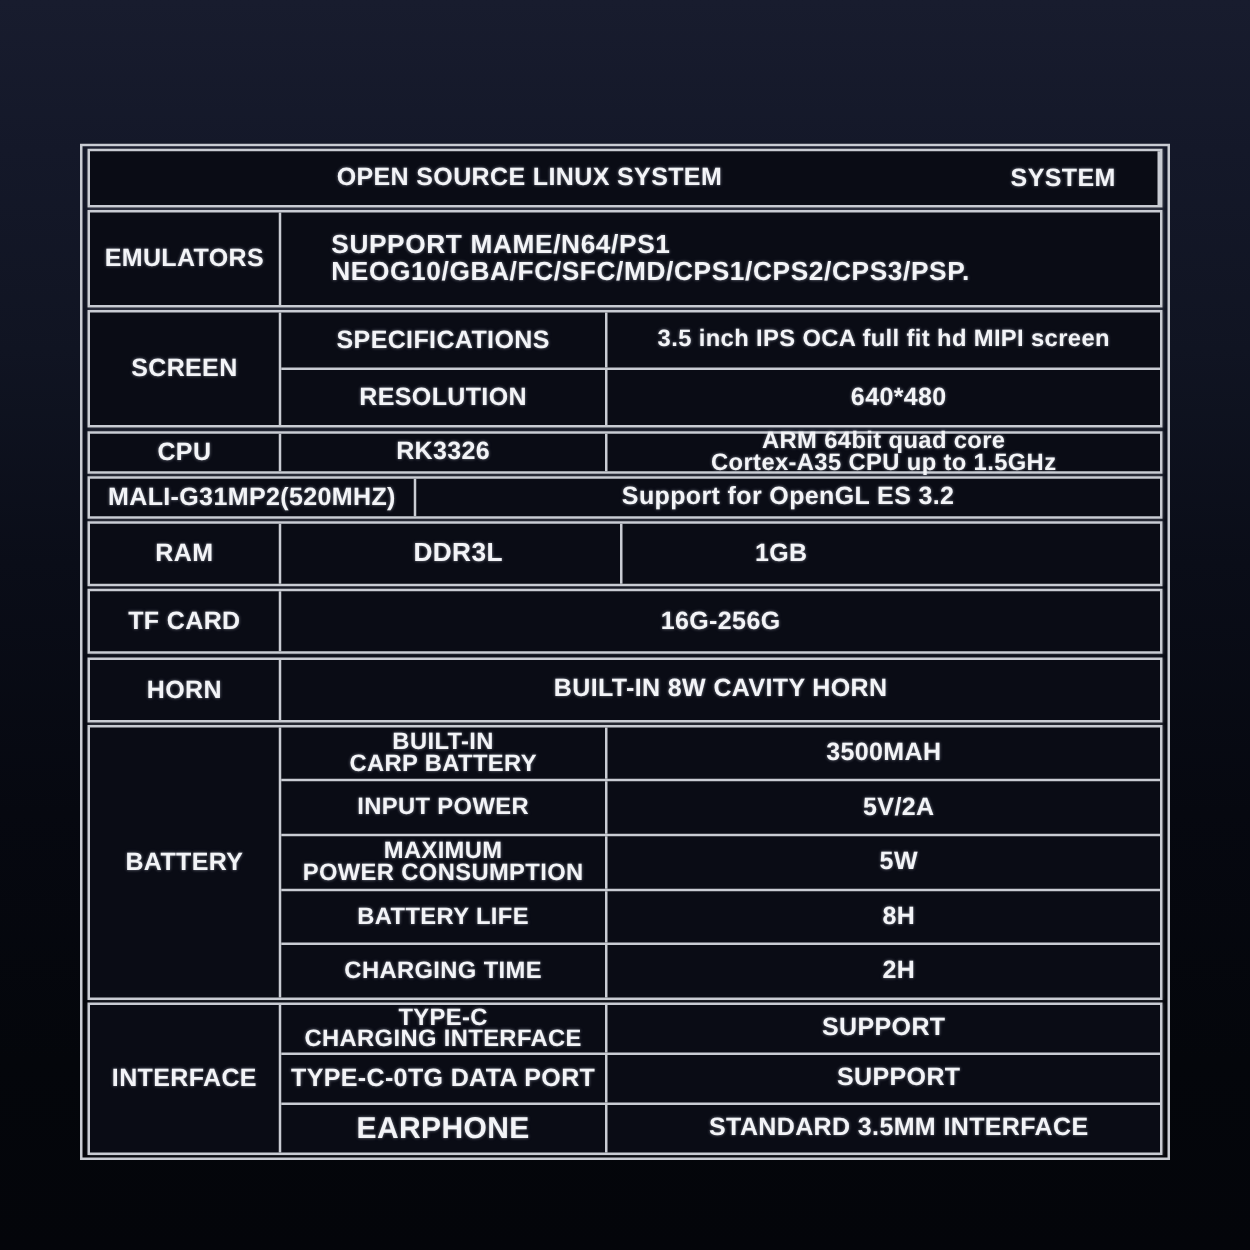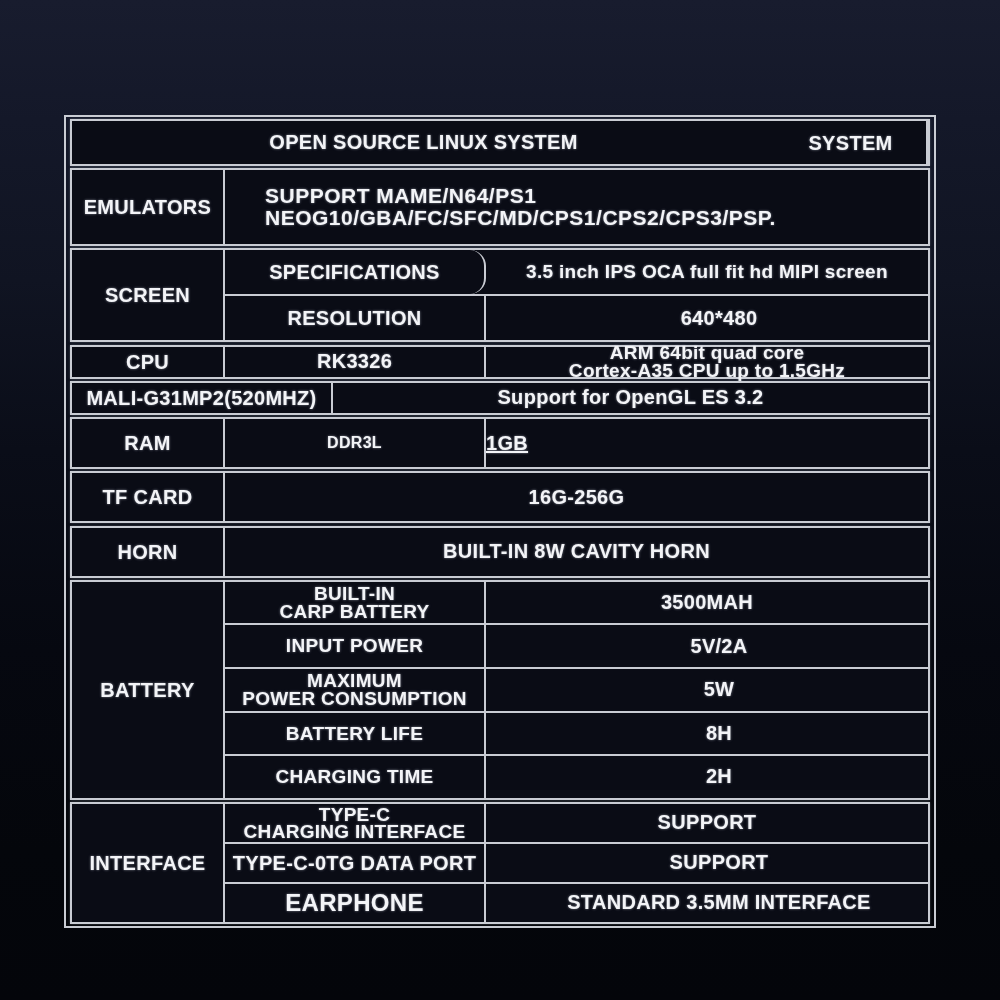--- a/index.html
+++ b/index.html
@@ -31,21 +31,21 @@
     display:flex;flex-direction:column;align-items:center;justify-content:center;
     box-sizing:border-box;text-align:center;
     text-shadow:0 0 2.5px rgba(225,231,245,0.55);
     letter-spacing:0.3px;line-height:1;
   }
   .lbl{flex:0 0 153px;border-right:2px solid var(--border);font-size:20px;}
   .sname{flex:0 0 261px;border-right:2px solid var(--border);font-size:19px;line-height:0.92;}
   .val{flex:1 1 auto;font-size:19px;line-height:0.95;}
   .val.big{font-size:20px;}
   .val.left{align-items:flex-start;text-align:left;padding-left:40px;font-size:21px;letter-spacing:0.5px;line-height:1.05;}
-  .val.offset{align-items:flex-start;text-align:center;font-size:20px;text-decoration:underline;}
+  .val.offset{align-items:flex-start;text-align:center;padding-left:106px;font-size:20px;}
   .subs{flex:1 1 auto;display:flex;flex-direction:column;}
   .sub{flex:1 1 0;display:flex;min-height:0;}
   .sub + .sub{border-top:2px solid var(--border);gap:24px;}
 </style>
 </head>
 <body>
 
 <div class="spec-table">
 
   <section class="row h47">
@@ -58,21 +58,21 @@
     <div class="cell val left">
       <div>SUPPORT MAME/N64/PS1</div>
       <div>NEOG10/GBA/FC/SFC/MD/CPS1/CPS2/CPS3/PSP.</div>
     </div>
   </section>
 
   <section class="row h94">
     <div class="cell lbl">SCREEN</div>
     <div class="subs">
       <div class="sub">
-        <div class="cell sname" style="font-size:20px;border-radius:16px;">SPECIFICATIONS</div>
+        <div class="cell sname" style="font-size:20px;">SPECIFICATIONS</div>
         <div class="cell val">3.5 inch IPS OCA full fit hd MIPI screen</div>
       </div>
       <div class="sub">
         <div class="cell sname" style="font-size:20px;">RESOLUTION</div>
         <div class="cell val big">640*480</div>
       </div>
     </div>
   </section>
 
   <section class="row h42">
@@ -84,21 +84,21 @@
     </div>
   </section>
 
   <section class="row h42">
     <div class="cell sname" style="font-size:20px;">MALI-G31MP2(520MHZ)</div>
     <div class="cell val big">Support for OpenGL ES 3.2</div>
   </section>
 
   <section class="row h41">
     <div class="cell lbl">RAM</div>
-    <div class="cell sname" style="font-size:16px;">DDR3L</div>
+    <div class="cell sname" style="font-size:21px;margin-left:12px;">DDR3L</div>
     <div class="cell val offset">1GB</div>
   </section>
 
   <section class="row h41">
     <div class="cell lbl">TF CARD</div>
     <div class="cell val big">16G-256G</div>
   </section>
 
   <section class="row h41">
     <div class="cell lbl">HORN</div>

